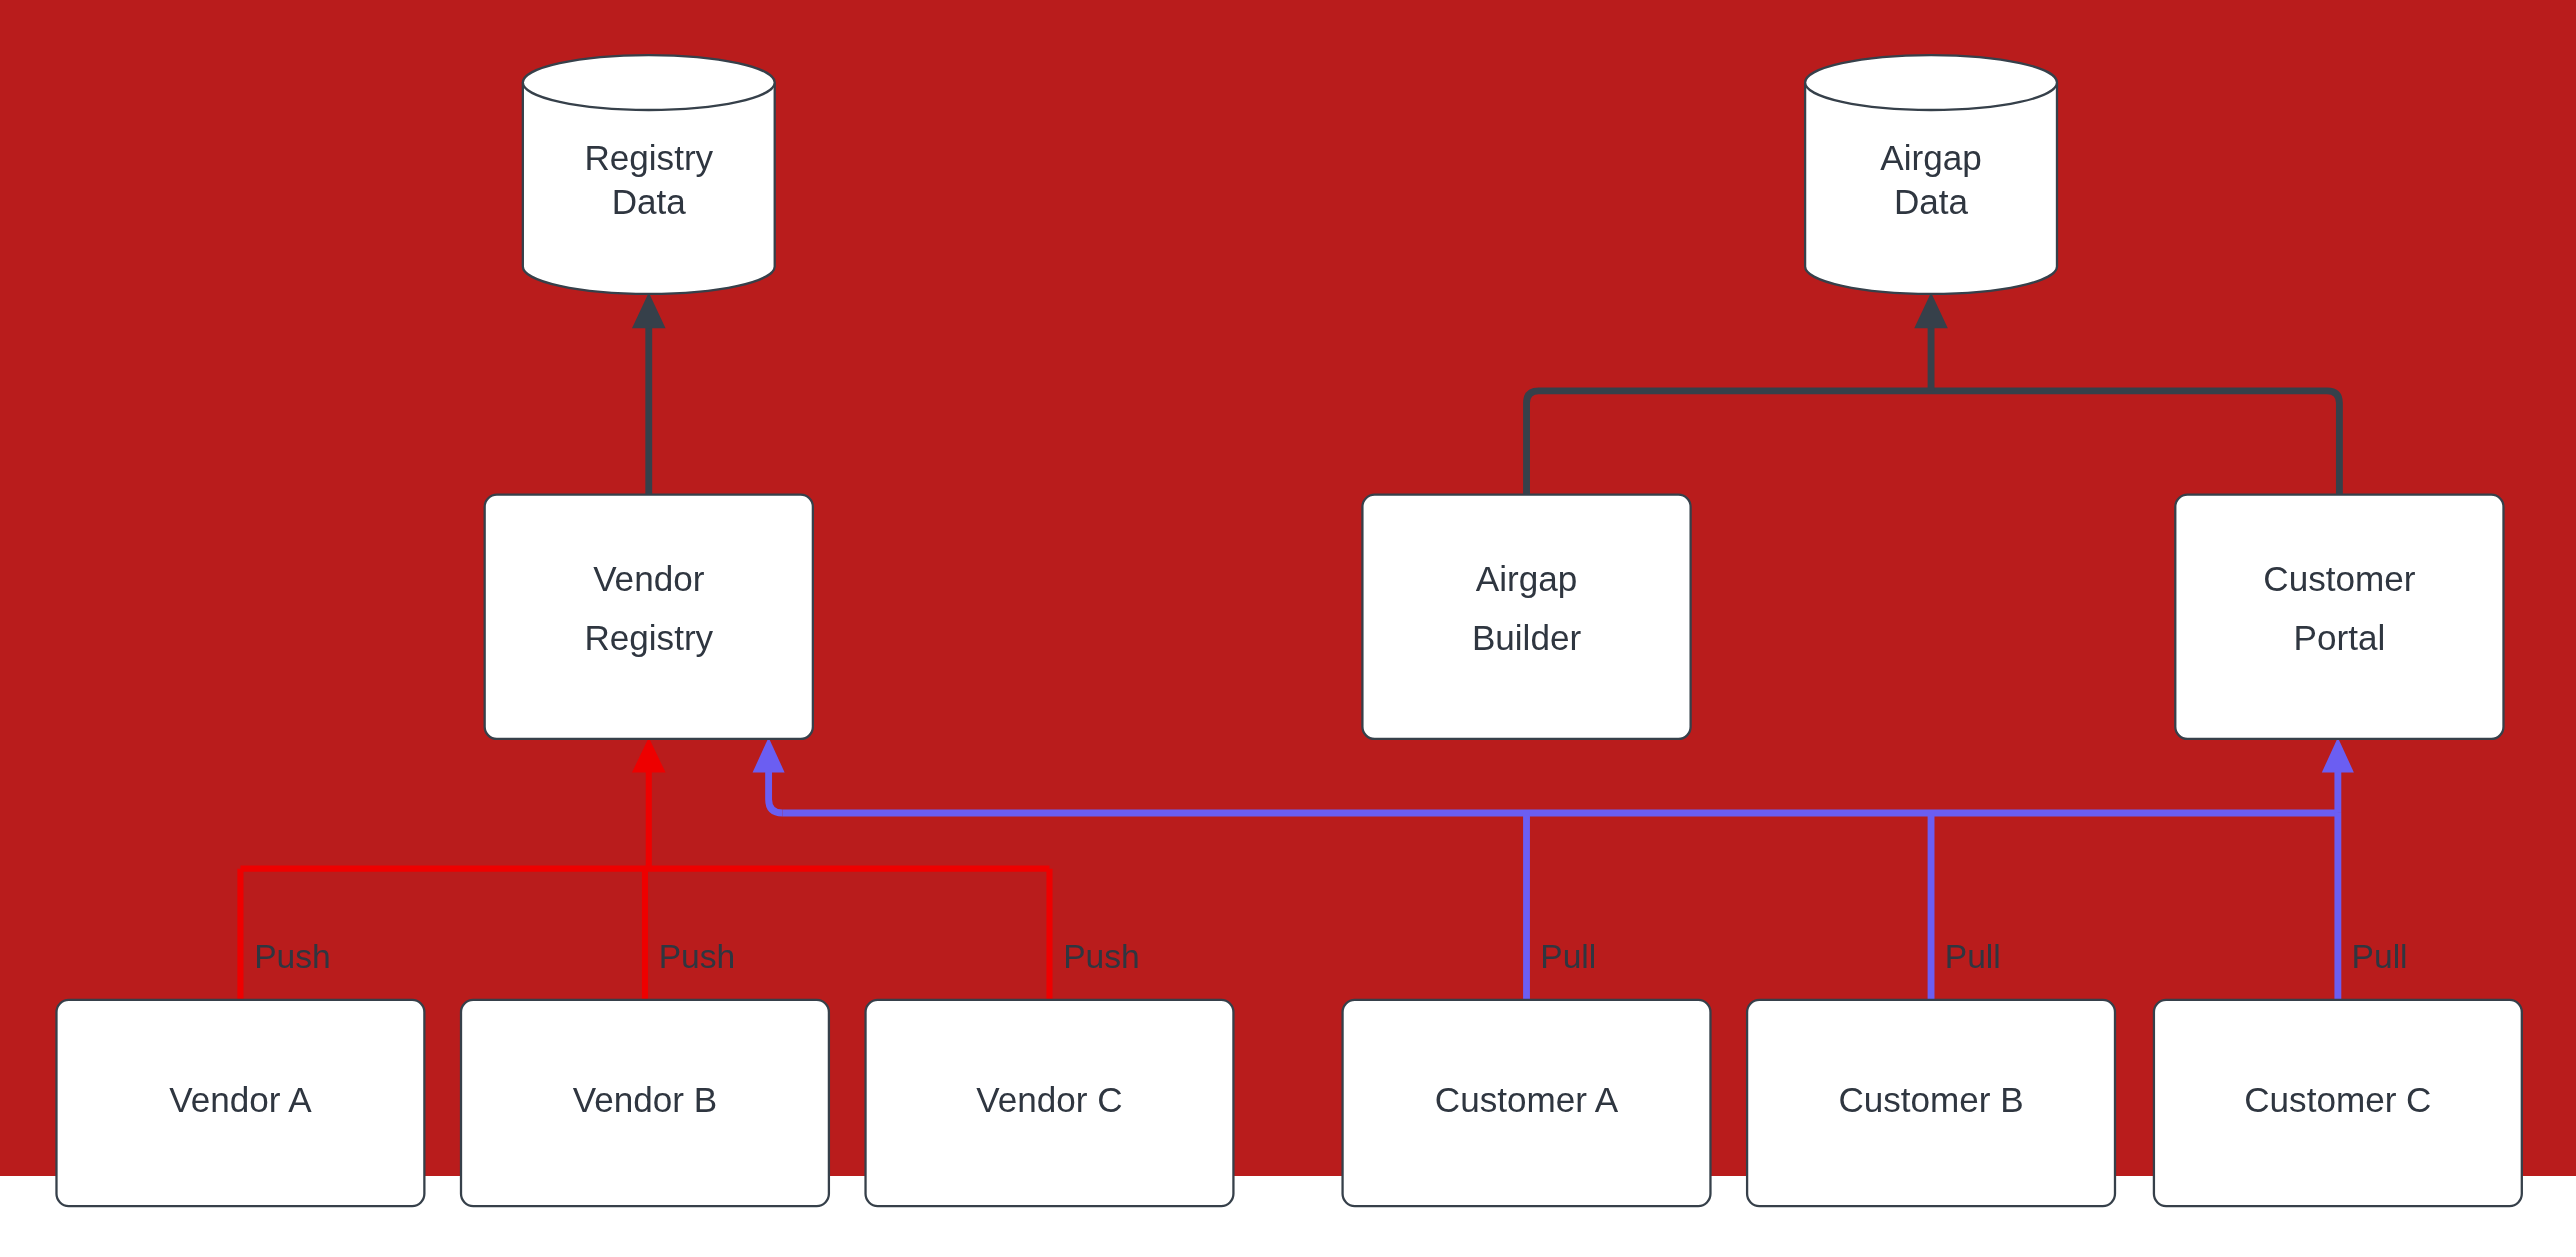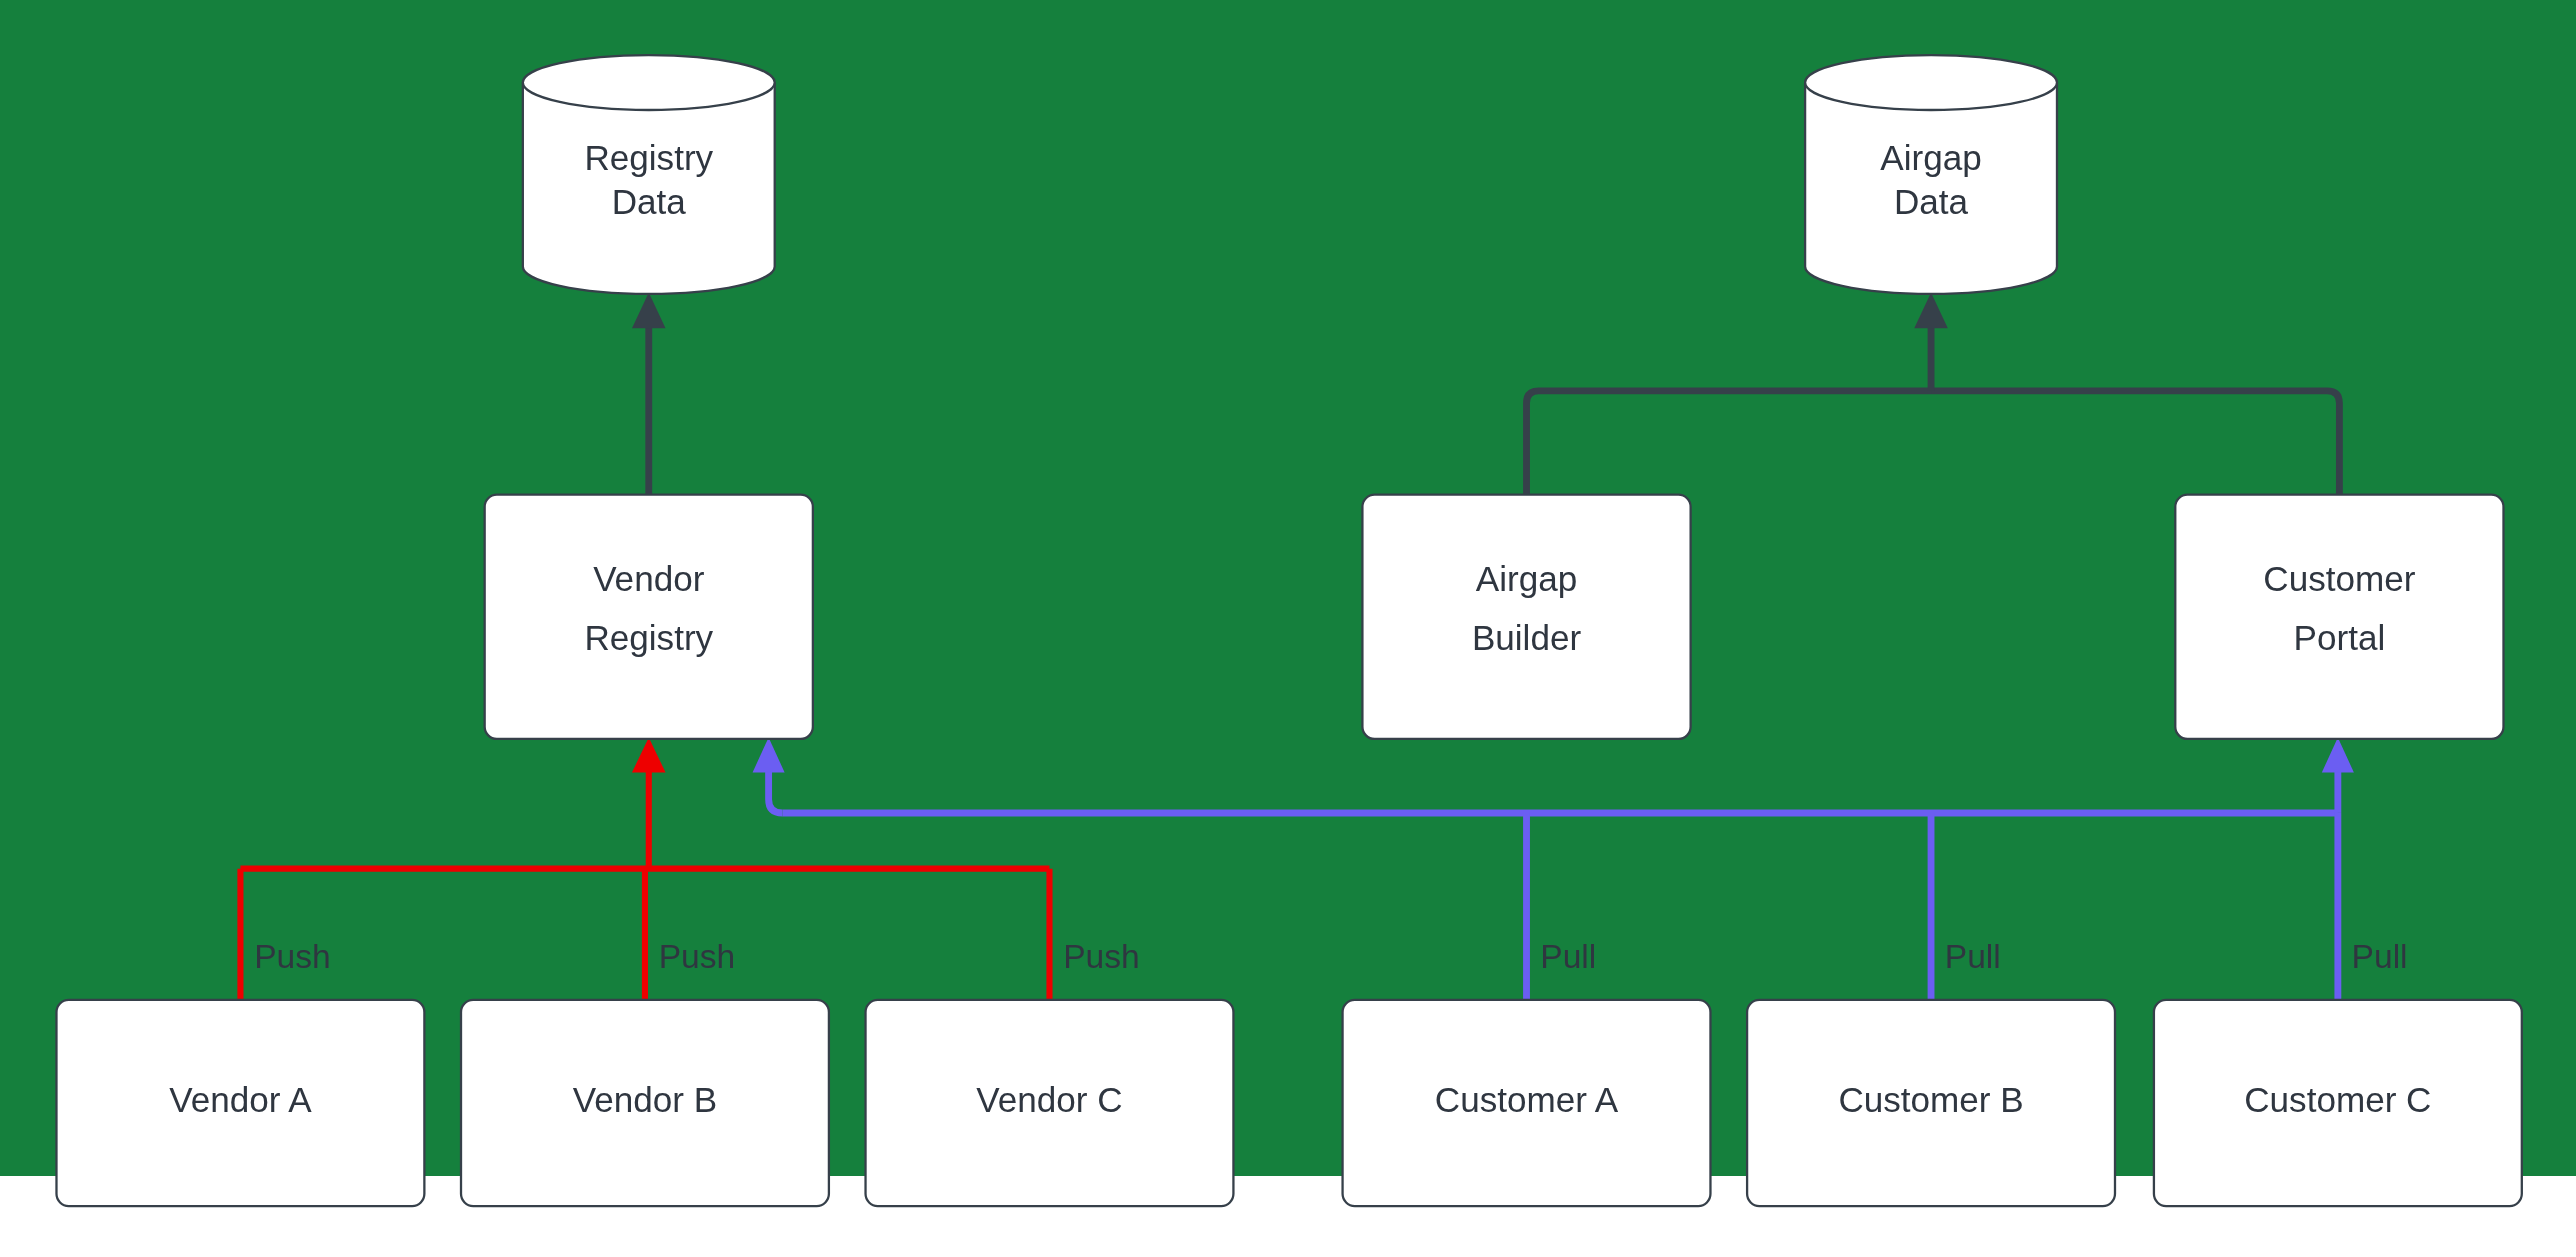--- a/index.html
+++ b/index.html
@@ -11,21 +11,21 @@
   body {
     width: 2576px;
     height: 1258px;
     overflow: hidden;
     font-family: "Liberation Sans", "DejaVu Sans", sans-serif;
   }
   #diagram-root {
     position: relative;
     width: 2576px;
     height: 1176px;
-    background: #15803d;
+    background: #b91c1c;
   }
   svg#diagram-svg {
     display: block;
     width: 2576px;
     height: 1258px;
   }
   .node-shape {
     fill: #ffffff;
     stroke: #36404a;
     stroke-width: 3;

